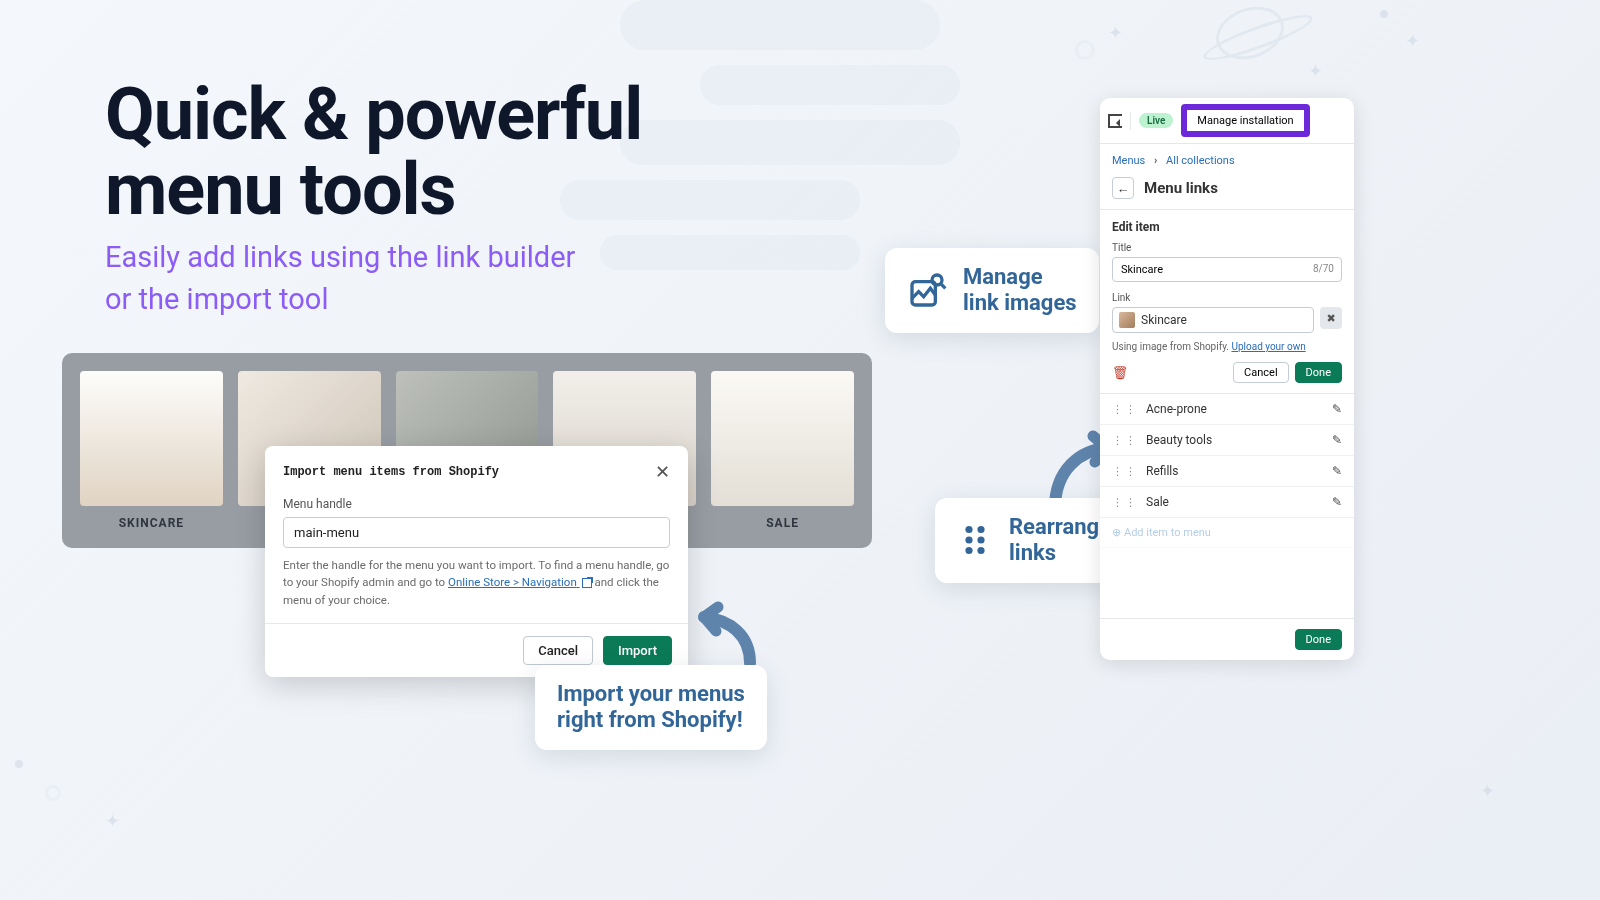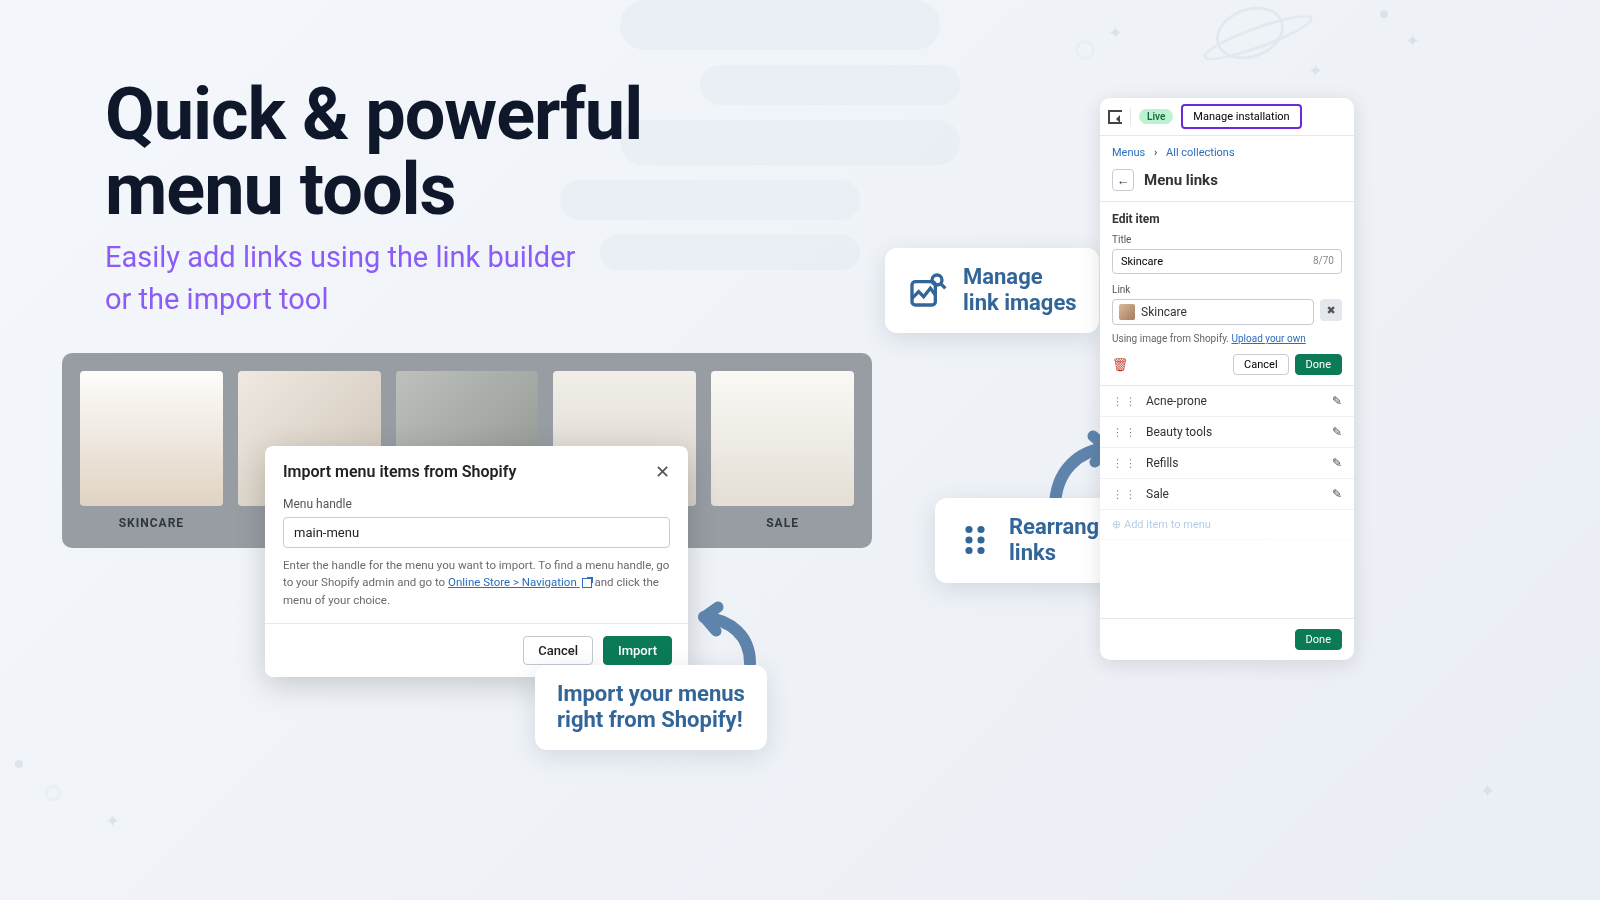--- a/index.html
+++ b/index.html
@@ -30,21 +30,21 @@
   .tile .cap{margin-top:10px;font-size:12px;font-weight:700;letter-spacing:1px;color:#2f3640;}
   .tile:nth-child(1) .img{background:linear-gradient(180deg,#fdfdfb 0%,#e0d3c3 100%);}
   .tile:nth-child(2) .img{background:linear-gradient(135deg,#efe9e1,#cec4b7);}
   .tile:nth-child(3) .img{background:linear-gradient(135deg,#bec1bb,#8e948e);}
   .tile:nth-child(4) .img{background:linear-gradient(180deg,#f2efea,#d8d2c8);}
   .tile:nth-child(5) .img{background:linear-gradient(180deg,#fbf9f5,#e3dfd6);}
 
   
   .modal{position:absolute;left:265px;top:446px;width:423px;background:#fff;border-radius:8px;box-shadow:0 8px 30px rgba(0,0,0,.18);}
   .modal-head{display:flex;align-items:center;justify-content:space-between;padding:15px 18px;}
-  .modal-title{font-size:16px;font-weight:600;color:#222;}
+  .modal-title{font-size:12px;font-weight:600;color:#222;font-family:Liberation Mono, monospace;}
   .close-x{font-size:18px;color:#555;cursor:pointer;}
   .modal-body{padding:0 18px 14px;}
   .field-label-sm{font-size:12px;color:#555;margin-bottom:6px;display:block;}
   .text-input{width:100%;border:1px solid #c8ccd1;border-radius:4px;padding:7px 10px;font-size:13px;color:#222;}
   .help{font-size:11.5px;color:#6b6b6b;margin-top:9px;line-height:1.5;}
   .help a{color:#2a6ebd;text-decoration:underline;}
   .modal-foot{border-top:1px solid #e6e8eb;padding:12px 16px;display:flex;justify-content:flex-end;gap:10px;}
   .btn{border-radius:4px;padding:6px 14px;font-size:13px;font-weight:500;cursor:pointer;}
   .btn-sec{background:#fff;border:1px solid #c1c8d0;color:#222;}
   .btn-pri{background:#0a7b56;border:1px solid #0a7b56;color:#fff;}
@@ -59,21 +59,21 @@
 
   
   .arrow{position:absolute;stroke:#5f84ac;stroke-width:12;fill:none;stroke-linecap:round;}
 
   
   .panel{position:absolute;left:1100px;top:98px;width:254px;height:562px;background:#fff;border-radius:10px;box-shadow:0 4px 20px rgba(0,0,0,.12);font-size:12px;color:#333;display:flex;flex-direction:column;}
   .panel-top{display:flex;align-items:center;gap:8px;padding:6px 8px;border-bottom:1px solid #e5e7ea;}
   .exit-ic{width:14px;height:14px;border:2px solid #444;border-right:none;position:relative;}
   .exit-ic:after{content:'';position:absolute;left:2px;top:3px;border:4px solid transparent;border-right-color:#444;}
   .badge{background:#bdf2d1;color:#1a6b3f;border-radius:10px;padding:2px 8px;font-size:10px;font-weight:600;}
-  .manage-btn{background:#fff;border:2px solid #6d28d9;border-radius:4px;padding:4px 10px;font-size:11px;cursor:pointer;}
+  .manage-btn{background:#fff;border:6px solid #6d28d9;border-radius:4px;padding:4px 10px;font-size:11px;cursor:pointer;}
   .crumbs{padding:10px 12px 6px;font-size:11px;}
   .crumbs a{color:#2a6ebd;text-decoration:none;}
   .crumb-sep{margin:0 6px;color:#555;font-weight:700;}
   .panel-title-row{display:flex;align-items:center;gap:10px;padding:4px 12px 10px;}
   .back-btn{width:22px;height:22px;border:1px solid #c6ccd3;border-radius:4px;display:flex;align-items:center;justify-content:center;font-size:13px;cursor:pointer;}
   .panel-title{font-size:15px;font-weight:700;}
   .panel-section{border-top:1px solid #e5e7ea;padding:10px 12px;}
   .sec-head{font-size:12px;font-weight:700;margin-bottom:8px;}
   .fld-label{font-size:10px;color:#555;margin-bottom:4px;display:block;}
   .fld-wrap{position:relative;margin-bottom:10px;}

